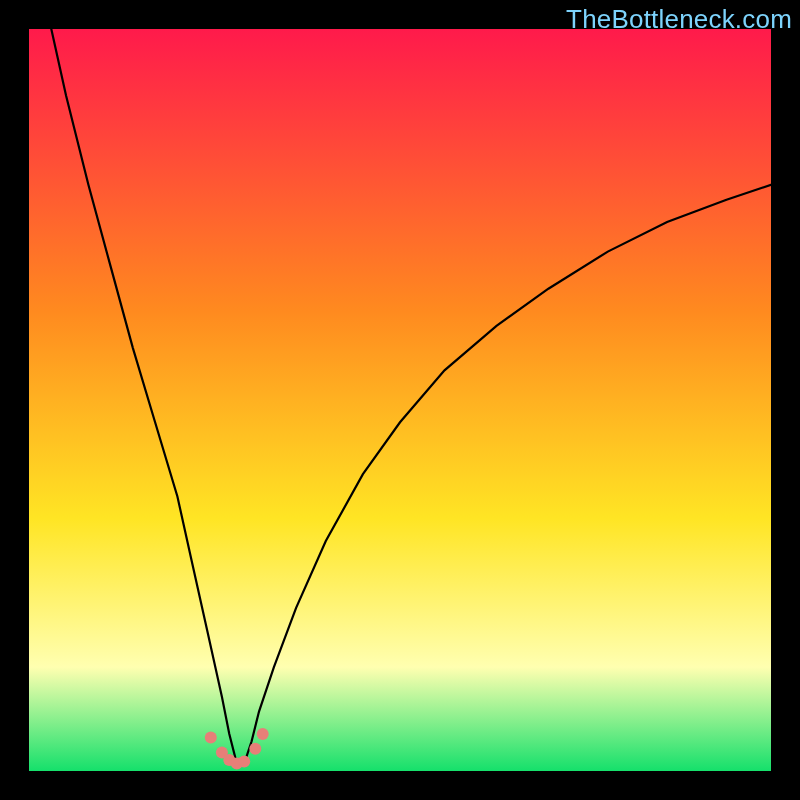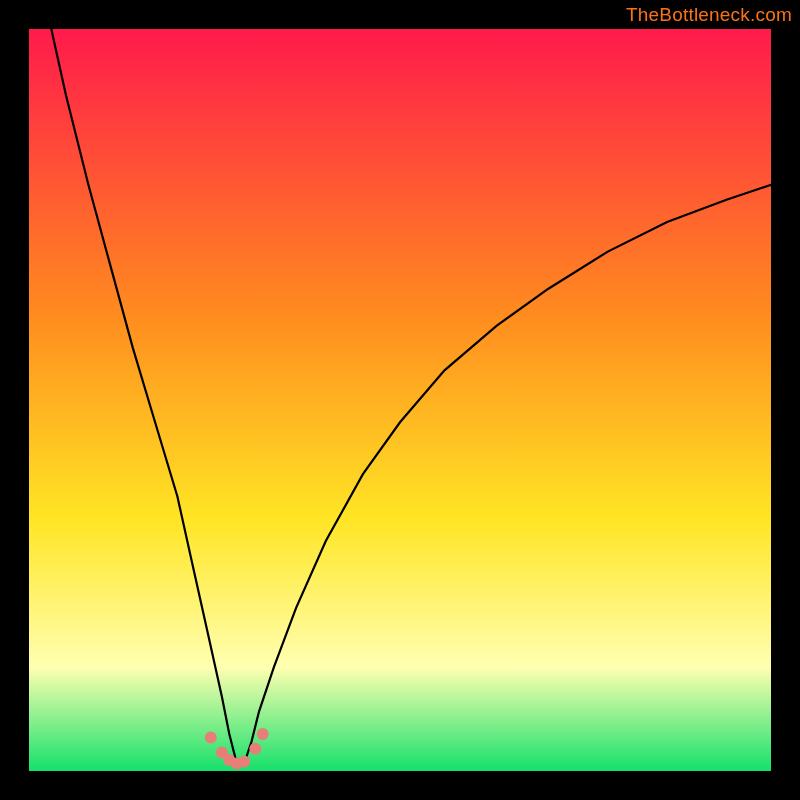--- a/index.html
+++ b/index.html
@@ -23,22 +23,22 @@
     position: absolute;
     left: 0;
     top: 0;
     width: 742px;
     height: 742px;
   }
   .watermark {
     position: absolute;
     top: 4px;
     right: 8px;
-    color: #f97316;
-    font-size: 19px;
+    color: #7dd3fc;
+    font-size: 26px;
     font-weight: 500;
     letter-spacing: 0.2px;
     user-select: none;
   }
   svg { display: block; }
 </style>
 </head>
 <body>
 
 <div class="frame">

